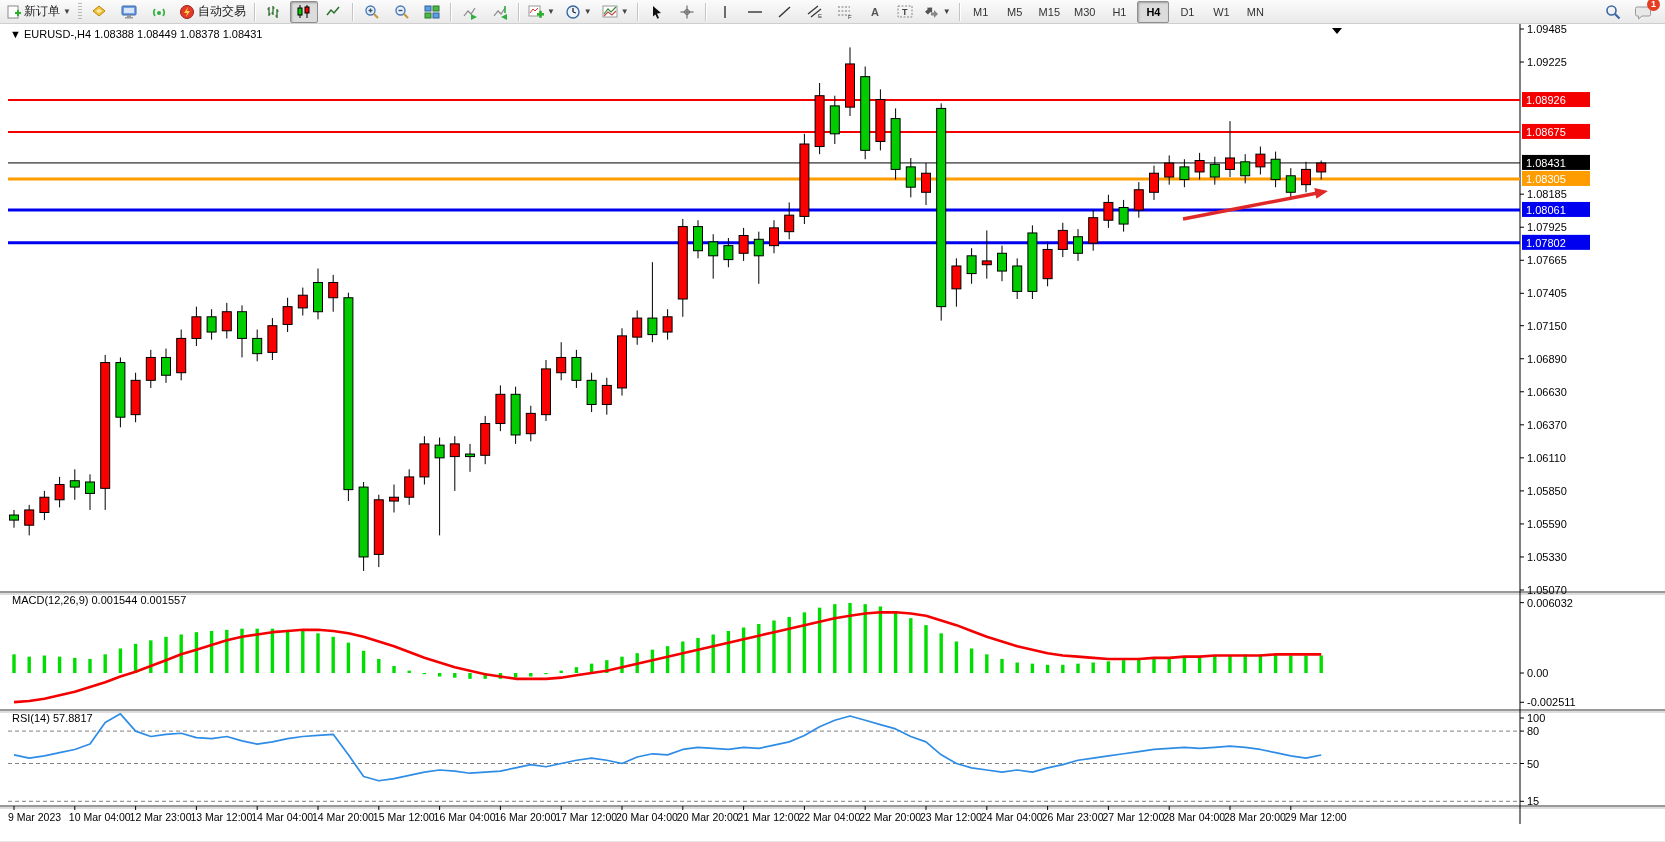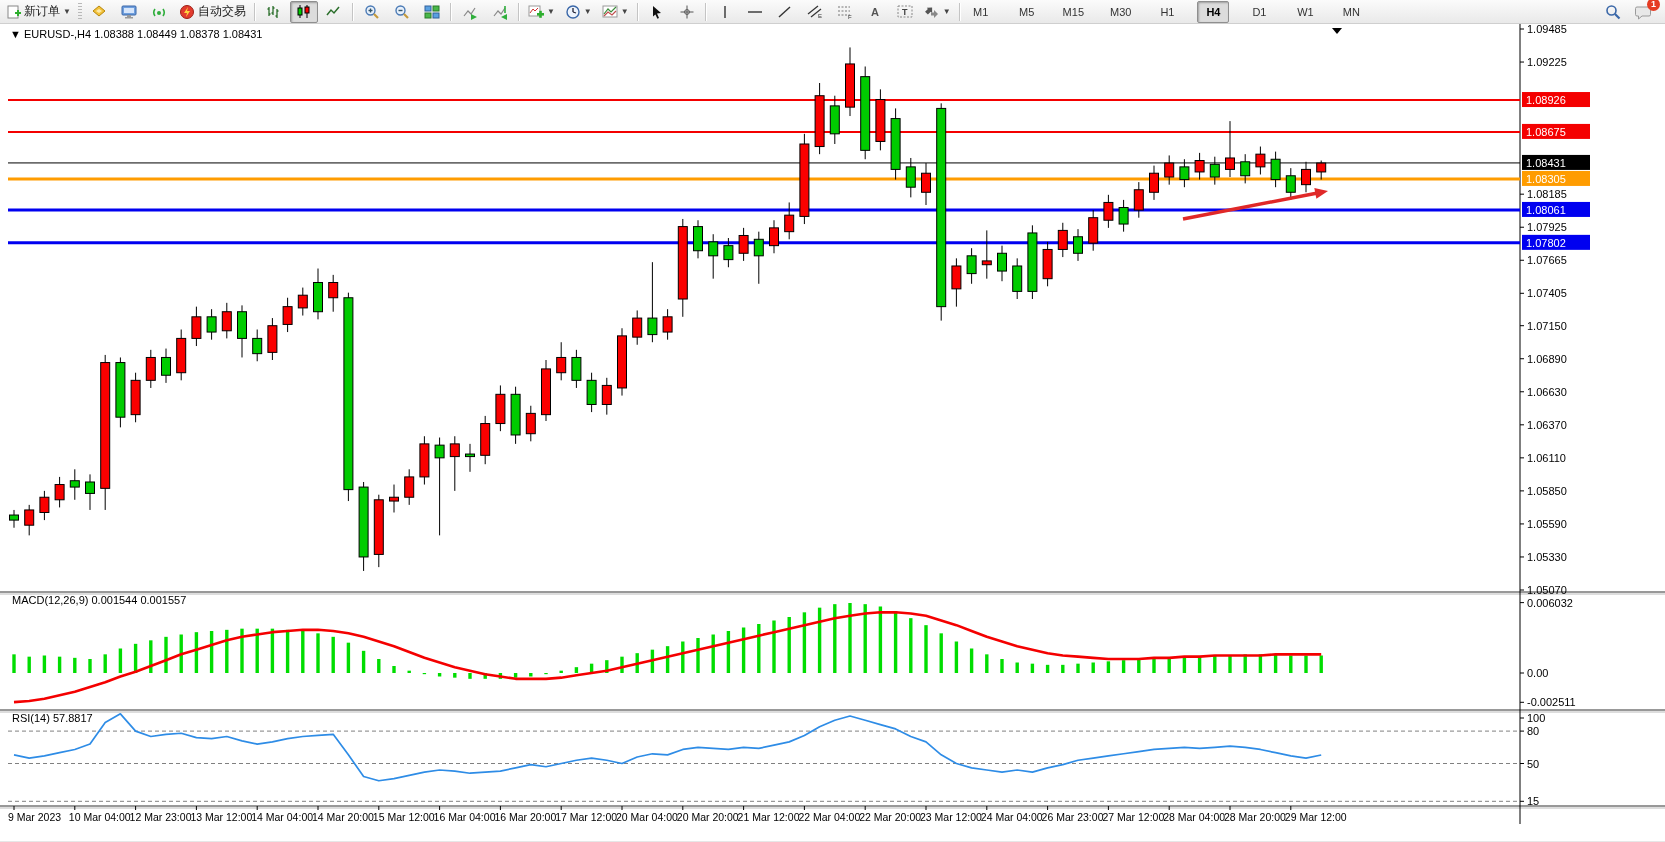--- a/index.html
+++ b/index.html
@@ -210,21 +210,21 @@
         </svg>
     </div>
     <div class="tb-btn">
       <svg width="15" height="14" viewBox="0 0 15 14">
           <polygon points="4,2 8,6 6,6 6,10 2,10 2,6 0.5,6" fill="#555" transform="rotate(45 5 6)"></polygon>
           <polygon points="13,9 9,13 9,10.5 6,10.5 6,7.5 9,7.5 9,5" fill="#888"></polygon>
         </svg>
       <span class="caret">▼</span>
     </div>
     <div class="tb-sep"></div>
-    <div id="tf-holder" style="display:flex;align-items:center;gap:12px;">
+    <div id="tf-holder" style="display:flex;align-items:center;">
         <div class="tb-btn tf-btn">M1</div>
         <div class="tb-btn tf-btn">M5</div>
         <div class="tb-btn tf-btn">M15</div>
         <div class="tb-btn tf-btn">M30</div>
         <div class="tb-btn tf-btn">H1</div>
         <div class="tb-btn tf-btn pressed">H4</div>
         <div class="tb-btn tf-btn">D1</div>
         <div class="tb-btn tf-btn">W1</div>
         <div class="tb-btn tf-btn">MN</div>
       </div>

